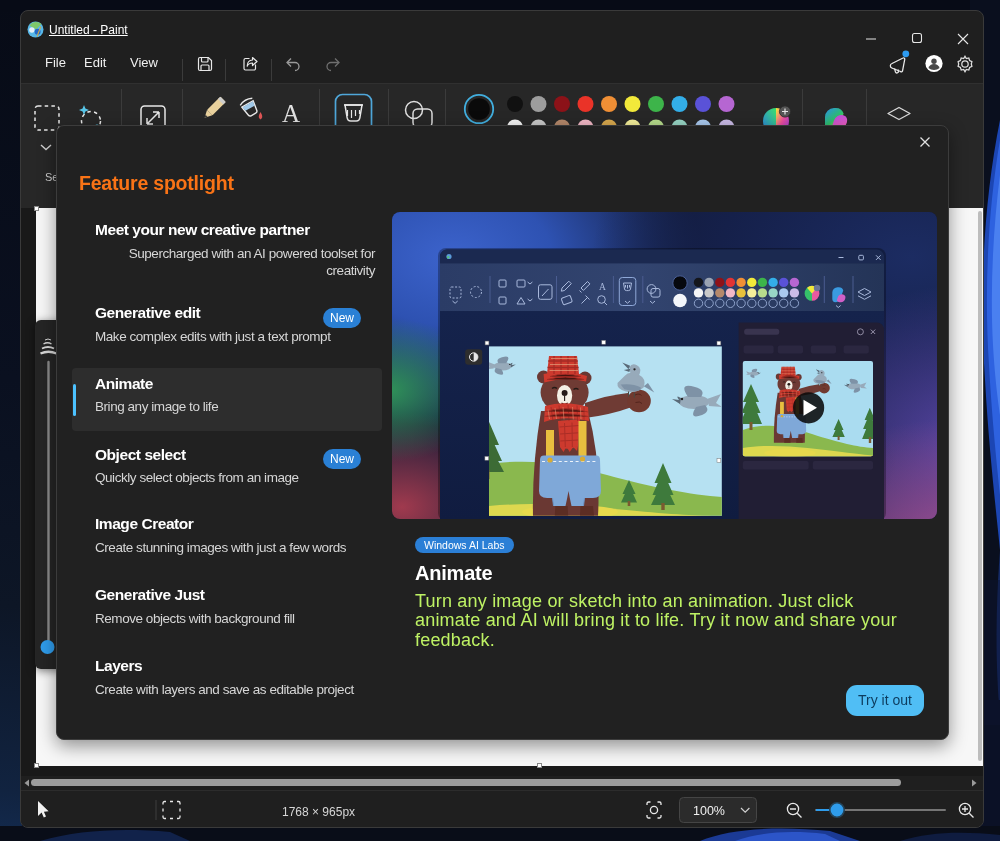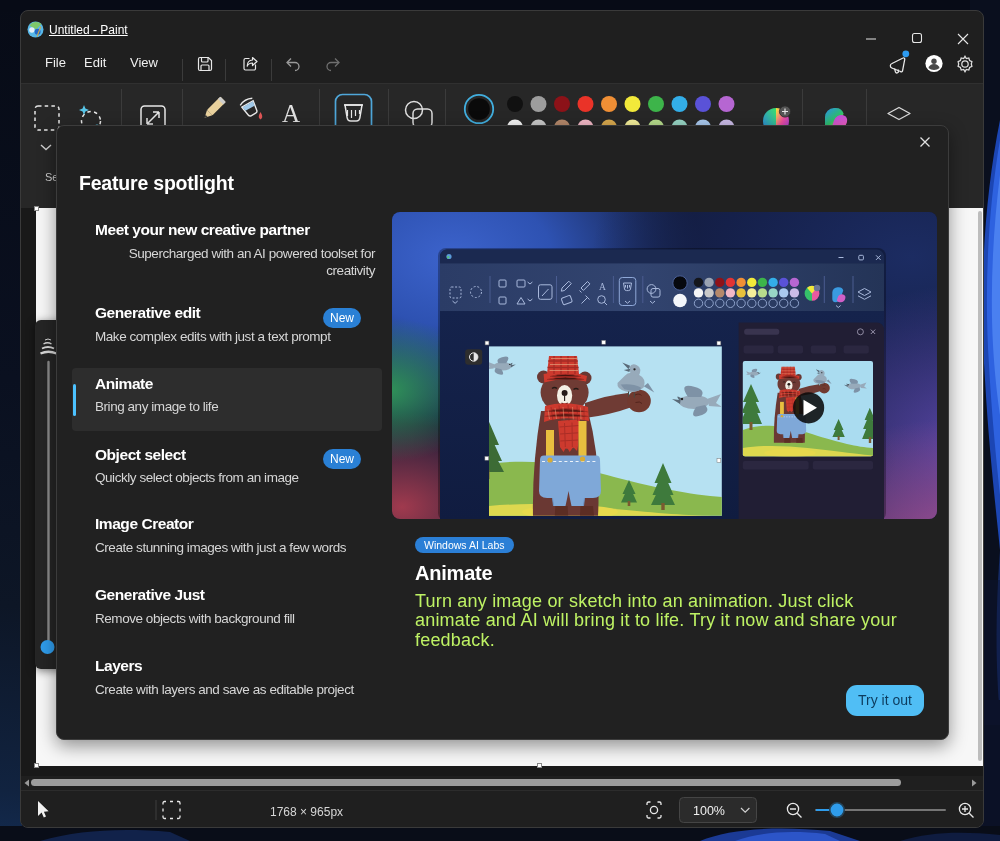--- a/index.html
+++ b/index.html
@@ -30,21 +30,21 @@
      box-shadow:0 2px 8px rgba(0,0,0,.5);}
   
   #hscroll{left:0;top:765px;width:964px;height:24px;background:#1f1f1f;}
   #hthumb{left:10px;top:768px;width:870px;height:7px;background:#9d9d9d;border-radius:4px;}
   #statusbar{left:0;top:779px;width:964px;height:39px;background:#1f1f1f;border-top:1px solid #2c2c2c;}
   .stxt{font-size:12px;color:#d6d6d6;}
   
   #dlg{left:56px;top:125px;width:893px;height:615px;background:#212121;border-radius:8px;
        border:1px solid #3c3c3c;box-shadow:0 6px 18px rgba(0,0,0,.42);}
   
-  #dlgtitle{left:22px;top:46px;font-size:19.5px;font-weight:700;color:#ffffff;letter-spacing:-0.2px;}
+  #dlgtitle{left:22px;top:46px;font-size:19.5px;font-weight:700;color:#f97316;letter-spacing:-0.2px;}
   .itit{left:38px;font-size:15.5px;font-weight:700;color:#ffffff;letter-spacing:-0.45px;}
   .isub{left:38px;font-size:13.5px;color:#d6d6d6;letter-spacing:-0.45px;line-height:17px;}
   .pill{width:38px;height:20px;border-radius:10px;background:#2a80d5;color:#fff;
         font-size:12px;text-align:center;line-height:20px;}
   #selrow{left:15px;top:242px;width:310px;height:63px;background:#2d2d2d;border-radius:4px;}
   #selbar{left:15.5px;top:257.5px;width:3.5px;height:32.5px;background:#4cc2ff;border-radius:2px;}
   #badge{left:358px;top:411px;height:16px;border-radius:8px;background:#2b7fd6;color:#fff;
          font-size:10.5px;line-height:16px;padding:0 9px;}
   #h2ani{left:358px;top:436px;font-size:20px;font-weight:700;color:#fff;letter-spacing:-0.2px;}
   #para{left:358px;top:466px;width:506px;font-size:18px;line-height:19.3px;color:#bef264;letter-spacing:0.2px;}
@@ -292,21 +292,21 @@
       <line x1="175" y1="13" x2="196" y2="13" stroke="#2f9ceb" stroke-width="2"></line>
       <circle cx="196" cy="13" r="7.2" fill="#2f9ceb" stroke="#244358" stroke-width="1.6"></circle>
 
       <g stroke="#e8e8e8" stroke-width="1.3" fill="none">
         <circle cx="324" cy="12" r="5.6"></circle>
         <line x1="328.2" y1="16.2" x2="332.5" y2="20.5"></line>
         <line x1="321" y1="12" x2="327" y2="12"></line>
         <line x1="324" y1="9" x2="324" y2="15"></line>
       </g>
     </svg>
-    <div class="abs stxt" style="left:249px;top:794px;">1768 × 965px</div>
+    <div class="abs stxt" style="left:261px;top:794px;">1768 × 965px</div>
   </div>
 
   <div class="abs" id="dlg">
     <svg class="abs" style="left:860px;top:8px;" width="16" height="16" viewBox="0 0 16 16">
         <path d="M3.5 3.5 L12.5 12.5 M12.5 3.5 L3.5 12.5" stroke="#e2e2e2" stroke-width="1.25"></path>
       </svg>
     <div class="abs" id="dlgtitle">Feature spotlight</div>
     <div class="abs" id="selrow"></div>
     <div class="abs" id="selbar"></div>
     <div class="abs itit" style="top:95px;">Meet your new creative partner</div>

